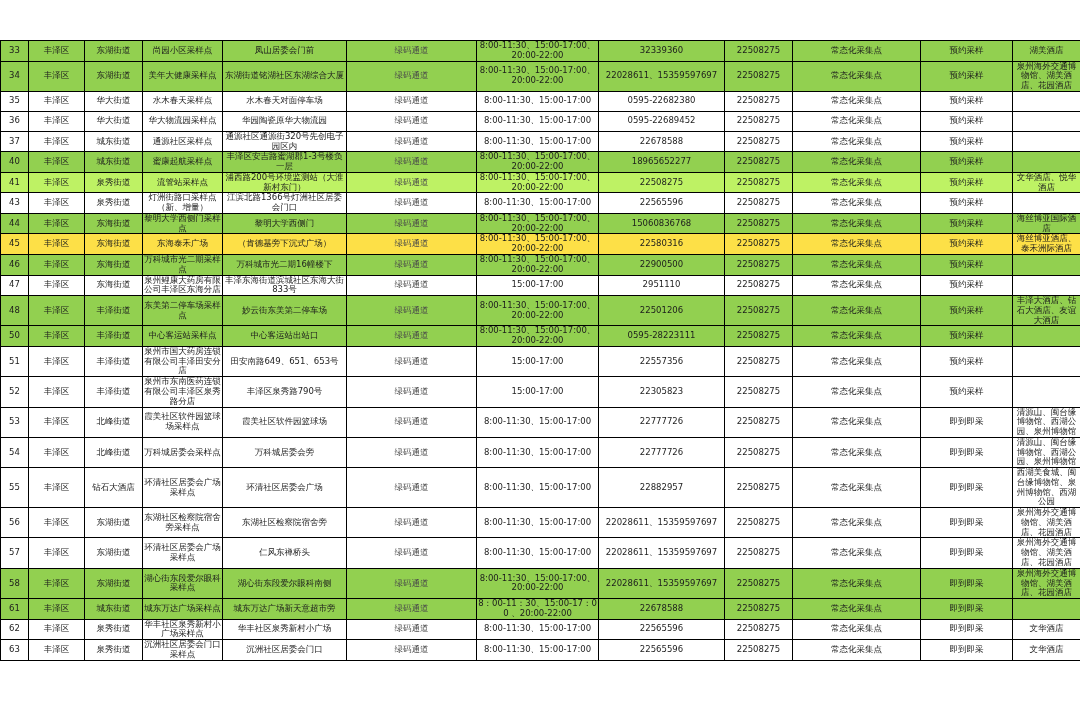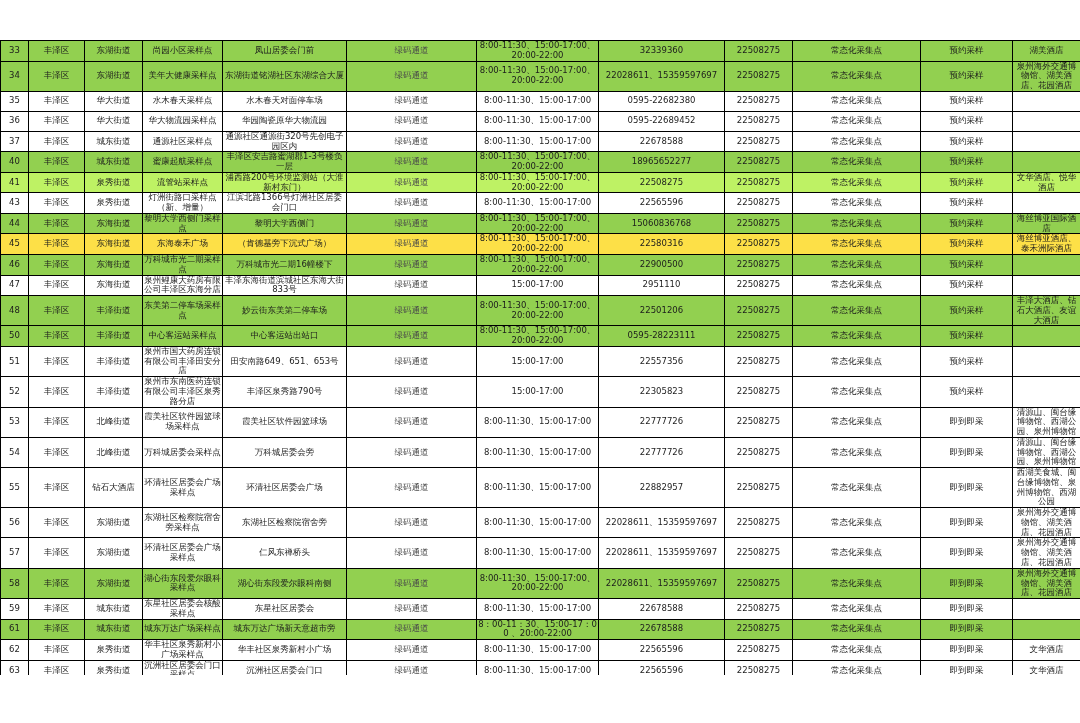--- a/index.html
+++ b/index.html
@@ -344,34 +344,20 @@
           <td class="col-name">湖心街东段爱尔眼科采样点</td>
           <td class="col-address">湖心街东段爱尔眼科南侧</td>
           <td class="col-channel">绿码通道</td>
           <td class="col-time">8:00-11:30、15:00-17:00、20:00-22:00</td>
           <td class="col-phone">22028611、15359597697</td>
           <td class="col-hotline">22508275</td>
           <td class="col-type">常态化采集点</td>
           <td class="col-method">即到即采</td>
           <td class="col-note">泉州海外交通博物馆、湖美酒店、花园酒店</td>
         </tr>
-        <tr>
-          <td class="col-no">59</td>
-          <td class="col-district">丰泽区</td>
-          <td class="col-street">城东街道</td>
-          <td class="col-name">东星社区居委会核酸采样点</td>
-          <td class="col-address">东星社区居委会</td>
-          <td class="col-channel">绿码通道</td>
-          <td class="col-time">8:00-11:30、15:00-17:00</td>
-          <td class="col-phone">22678588</td>
-          <td class="col-hotline">22508275</td>
-          <td class="col-type">常态化采集点</td>
-          <td class="col-method">即到即采</td>
-          <td class="col-note"></td>
-        </tr>
         <tr style="background-color: rgb(146, 208, 80); border-radius: 6px;">
           <td class="col-no">61</td>
           <td class="col-district">丰泽区</td>
           <td class="col-street">城东街道</td>
           <td class="col-name">城东万达广场采样点</td>
           <td class="col-address">城东万达广场新天意超市旁</td>
           <td class="col-channel">绿码通道</td>
           <td class="col-time">8：00-11：30、15:00-17：00 、20:00-22:00</td>
           <td class="col-phone">22678588</td>
           <td class="col-hotline">22508275</td>

